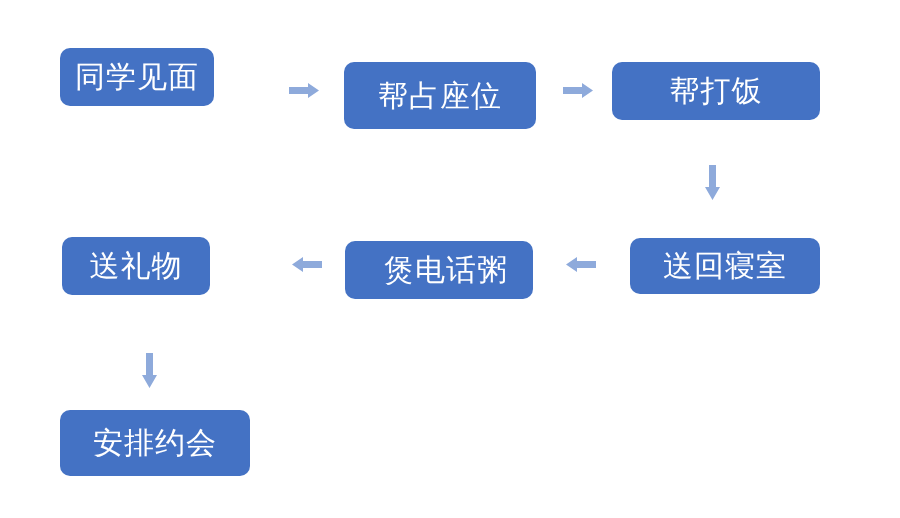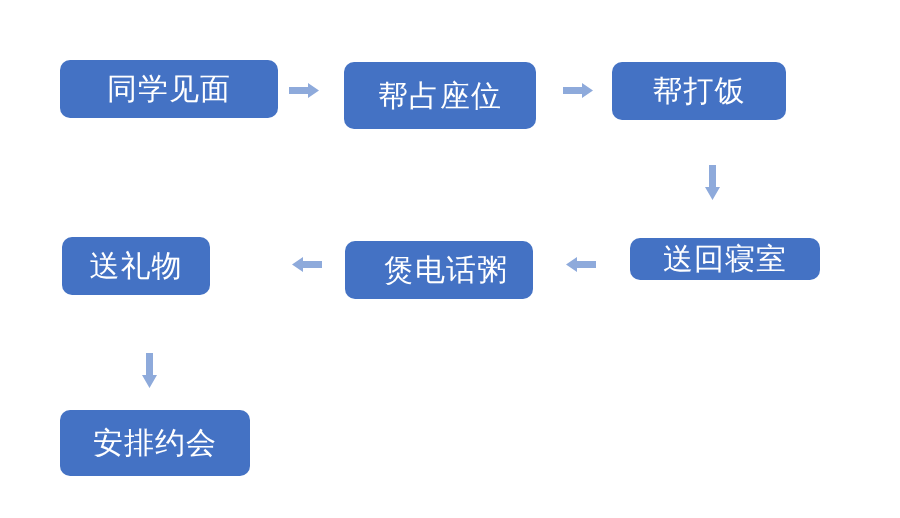--- a/index.html
+++ b/index.html
@@ -36,24 +36,24 @@
   }
   .arrow {
     position: absolute;
     display: block;
     line-height: 0;
   }
   .arrow svg { display: block; }
   .arrow polygon { fill: var(--arrow-fill); }
 
   
-  #node-1 { left: 60px;  top: 60px;  width: 218px; height: 58px; }
+  #node-1 { left: 60px;  top: 48px;  width: 154px; height: 58px; }
   #node-2 { left: 344px; top: 62px;  width: 192px; height: 67px; }
-  #node-3 { left: 612px; top: 62px;  width: 174px; height: 58px; }
-  #node-4 { left: 630px; top: 238px; width: 190px; height: 42px; }
+  #node-3 { left: 612px; top: 62px;  width: 208px; height: 58px; }
+  #node-4 { left: 630px; top: 238px; width: 190px; height: 56px; }
   #node-5 { left: 345px; top: 241px; width: 188px; height: 58px; padding-left: 14px; }
   #node-6 { left: 62px;  top: 237px; width: 148px; height: 58px; }
   #node-7 { left: 60px;  top: 410px; width: 190px; height: 66px; }
 
   
   #arrow-1 { left: 289px; top: 83px;  }
   #arrow-2 { left: 563px; top: 83px;  }
   #arrow-3 { left: 705px; top: 165px; }
   #arrow-4 { left: 566px; top: 257px; }
   #arrow-5 { left: 292px; top: 257px; }

